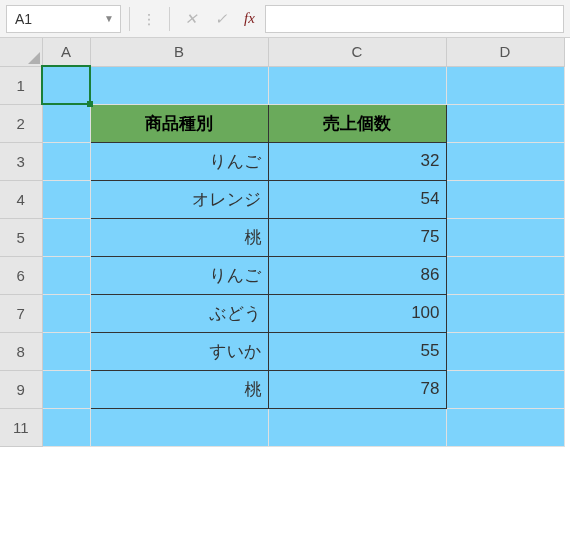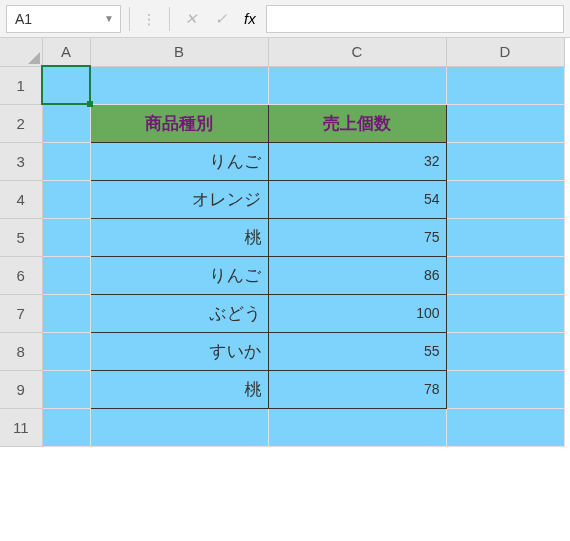--- a/index.html
+++ b/index.html
@@ -56,22 +56,22 @@
     height: 26px;
     display: flex;
     align-items: center;
     justify-content: center;
     color: #b8b8b8;
     font-size: 15px;
     font-style: italic;
   }
   .fx-label {
     font-style: italic;
-    font-family: Liberation Sans, sans-serif;
-    color: #000000;
+    font-family: Liberation Serif, serif;
+    color: #7f1d1d;
     font-size: 15px;
     padding: 0 6px;
   }
   .formula-input {
     flex: 1;
     height: 28px;
     background: #ffffff;
     border: 1px solid #cccccc;
     padding: 0 8px;
   }
@@ -135,35 +135,35 @@
   }
   td.cell.selected::after{
     content:"";
     position:absolute;
     right:-3px; bottom:-3px;
     width:6px; height:6px;
     background:#1a7f37;
   }
   td.header-cell {
     background: #6aaa5b;
-    color: #701a75;
+    color: #000000;
     font-weight: bold;
     text-align: center;
     border: 1px solid #333333;
     font-size: 17px;
   }
   td.data-b {
     border: 1px solid #333333;
     text-align: right;
     font-size: 17px;
   }
   td.data-c {
     border: 1px solid #333333;
     text-align: right;
-    font-size: 14px;
+    font-size: 17px;
   }
   .col-A { width: 48px; }
   .col-B { width: 178px; }
   .col-C { width: 178px; }
   .col-D { width: 118px; }
 </style>
 </head>
 <body>
 
 <div class="formula-bar">

